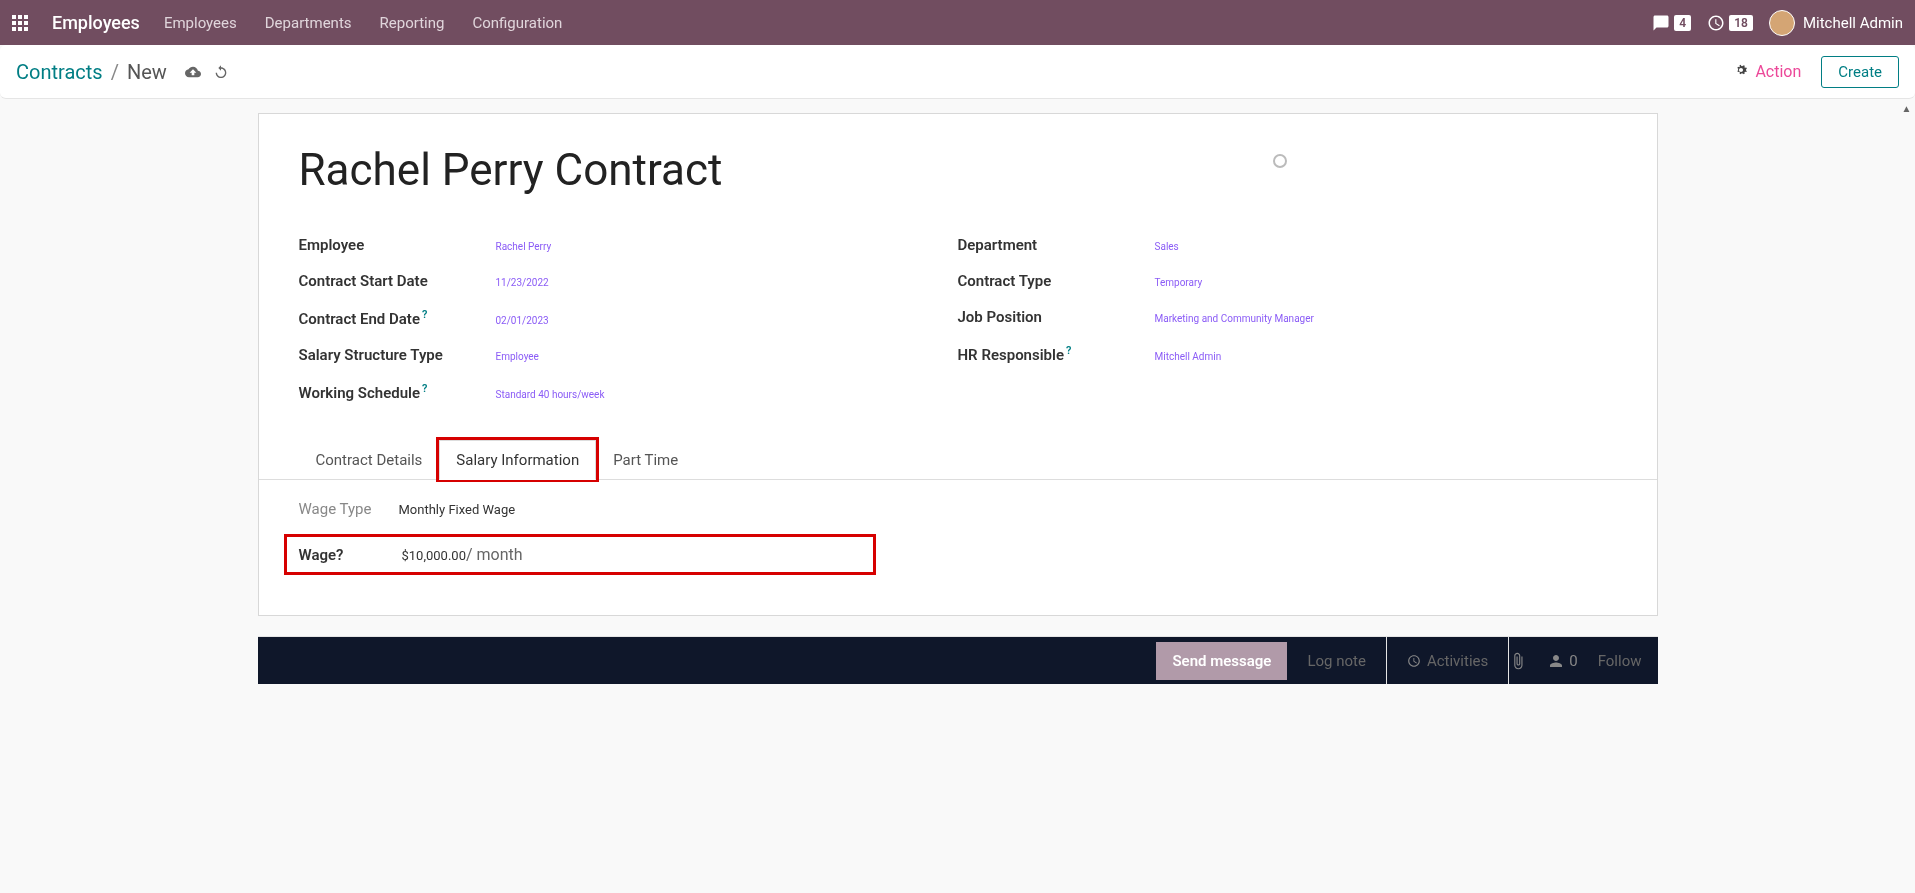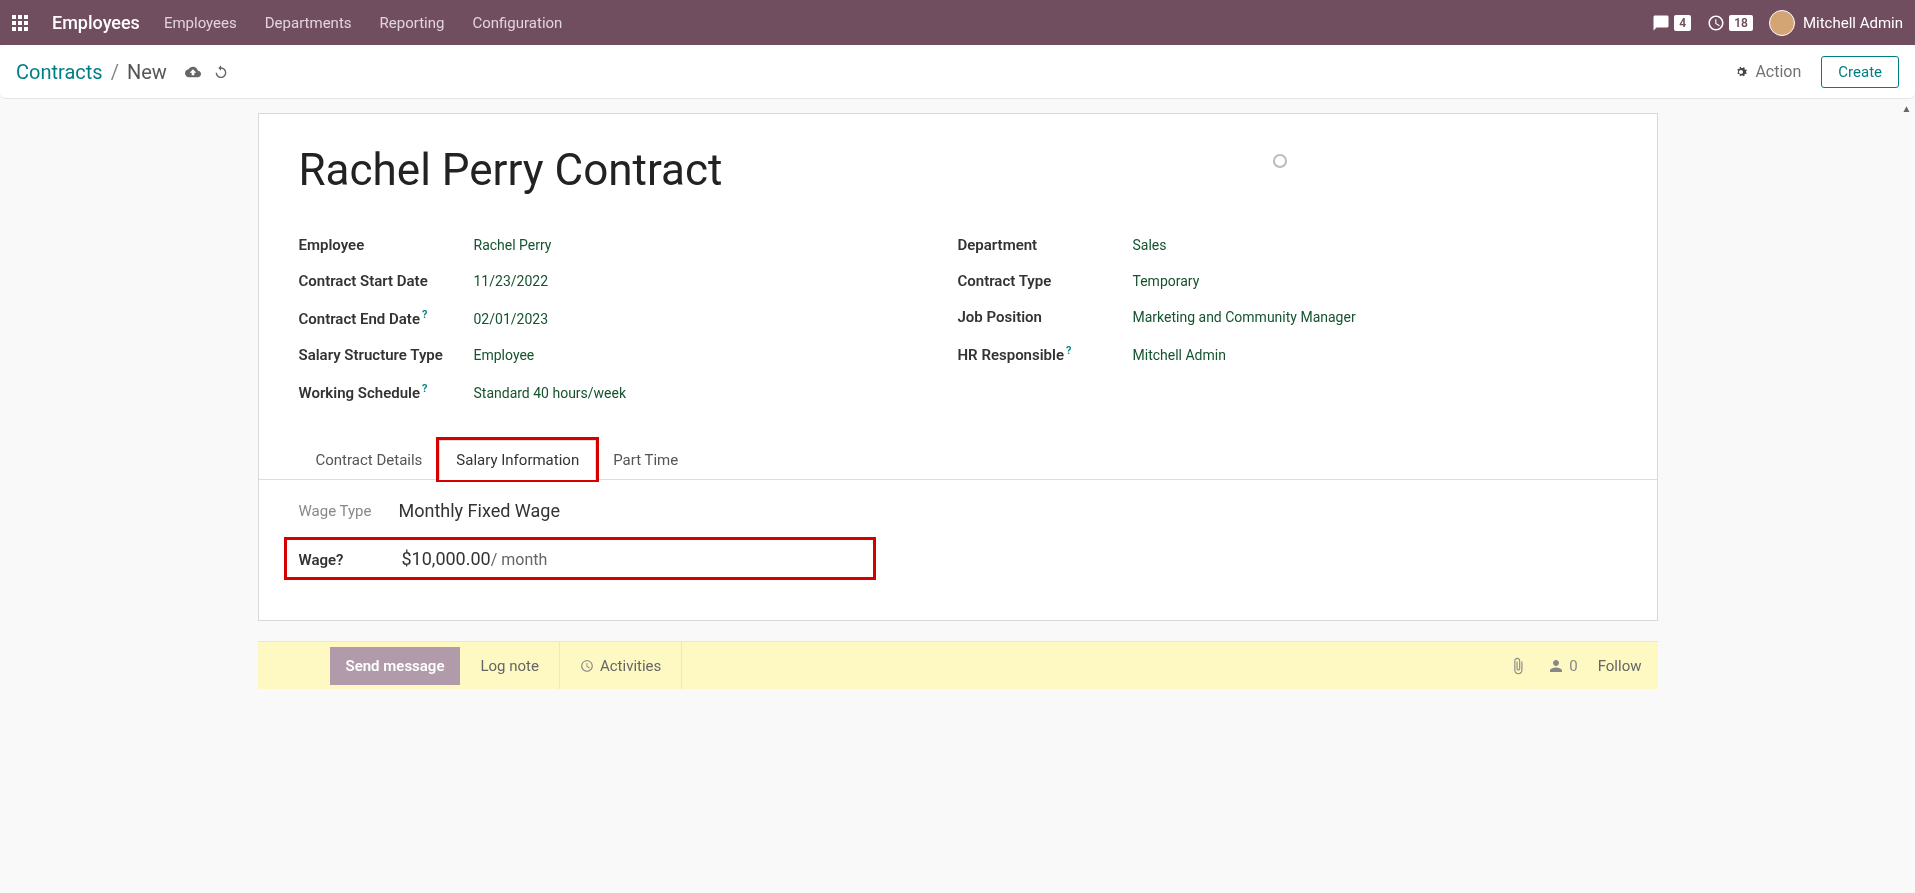--- a/index.html
+++ b/index.html
@@ -130,23 +130,23 @@
       fill: #666;
       cursor: pointer;
     }
     .subbar-right {
       display: flex;
       align-items: center;
       gap: 20px;
     }
     .action-btn {
       display: flex;
-      align-items: center;
+      align-items: flex-start;
       gap: 6px;
-      color: #737373;
+      color: #ec4899;
       font-size: 16px;
       cursor: pointer;
     }
     .action-btn svg {
       width: 16px;
       height: 16px;
       fill: #444;
     }
     .create-btn {
       border: 1px solid #017e84;
@@ -205,22 +205,23 @@
       color: #333;
       flex-shrink: 0;
     }
     .form-label .help {
       font-size: 11px;
       color: #017e84;
       vertical-align: super;
       margin-left: 2px;
     }
     .form-value {
-      font-size: 14px;
-      color: #14532d;
+      font-size: 10px;
+      color: #8b5cf6;
+      margin-left: 22px;
     }
     .tabs {
       display: flex;
       padding: 0 40px;
       border-bottom: 1px solid #ddd;
     }
     .tab {
       padding: 10px 16px;
       font-size: 15px;
       color: #555;
@@ -253,21 +254,21 @@
       width: 100px;
       font-size: 15px;
       color: #888;
       flex-shrink: 0;
     }
     .tab-label-strong {
       font-weight: 600;
       color: #333;
     }
     .tab-value {
-      font-size: 18px;
+      font-size: 13px;
       color: #333;
     }
     .wage-highlight {
       border: 3px solid #d60000;
       padding: 8px 4px 8px 12px;
       margin-left: -15px;
       width: 592px;
       display: flex;
       align-items: flex-end;
     }
@@ -275,26 +276,26 @@
       width: 103px;
     }
     .wage-value {
       display: flex;
       align-items: baseline;
     }
     .wage-unit {
       color: #666;
     }
     .bottom-bar {
-      background: #fef9c3;
+      background: #0f172a;
       border-top: 1px solid #e5e5e5;
       height: 48px;
       display: flex;
       align-items: center;
-      justify-content: space-between;
+      justify-content: flex-end;
       padding: 0 0 0 72px;
       margin-top: 20px;
       width: 1400px;
       margin-left: auto;
       margin-right: auto;
     }
     .bottom-left {
       display: flex;
       align-items: center;
       height: 100%;

